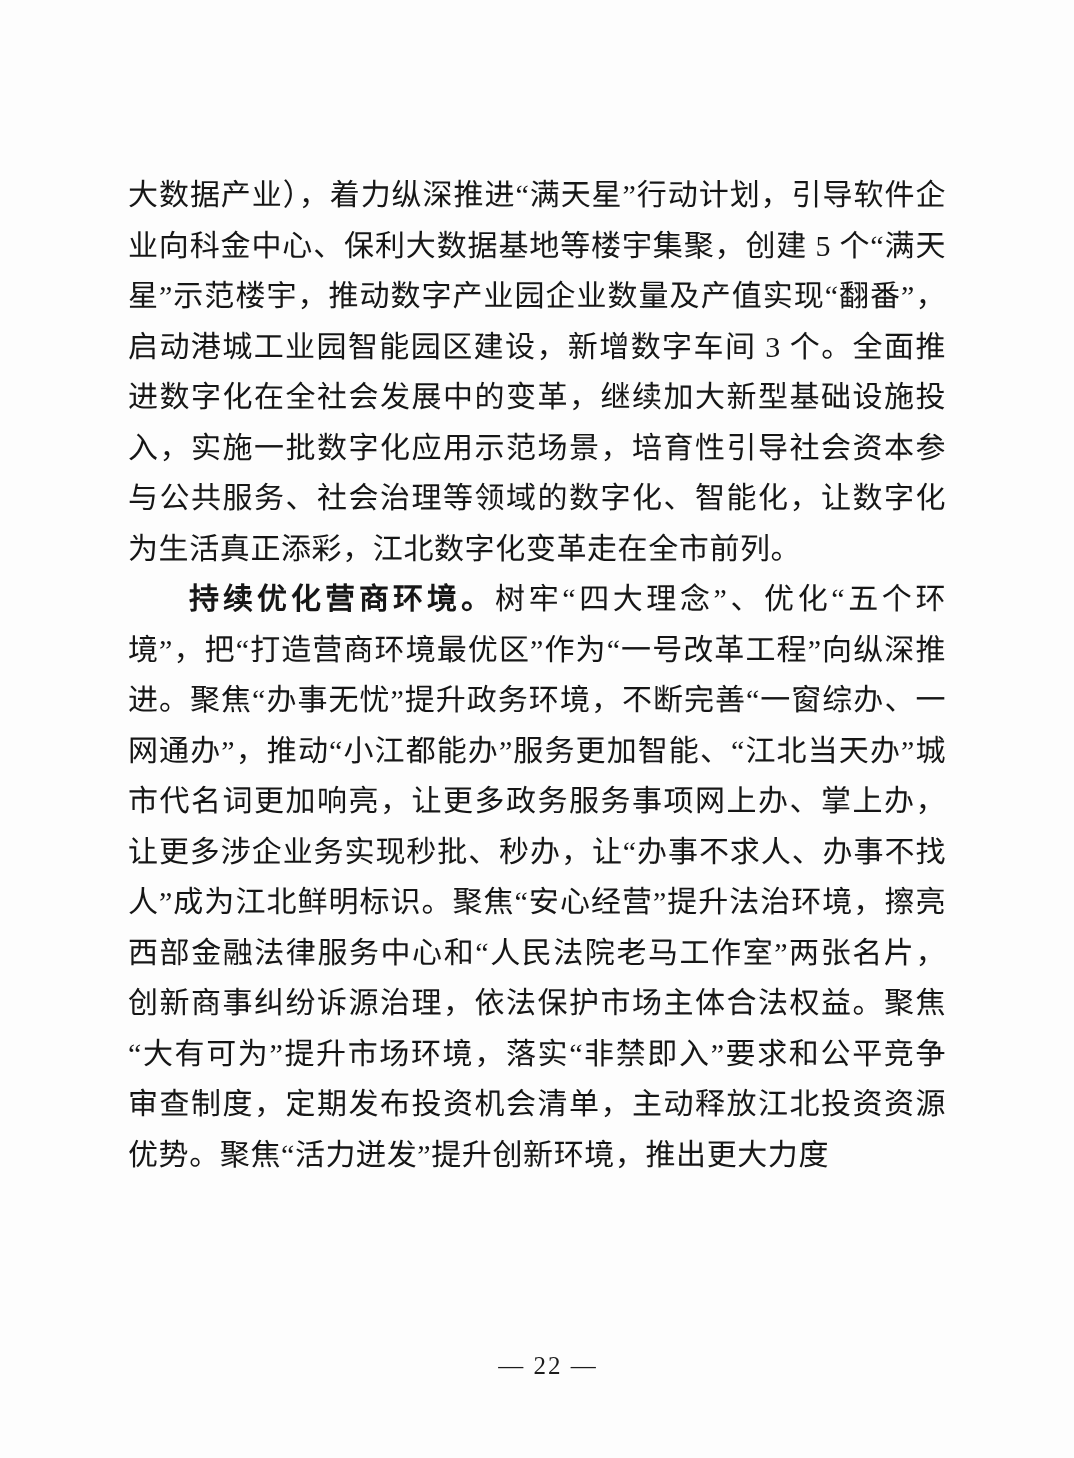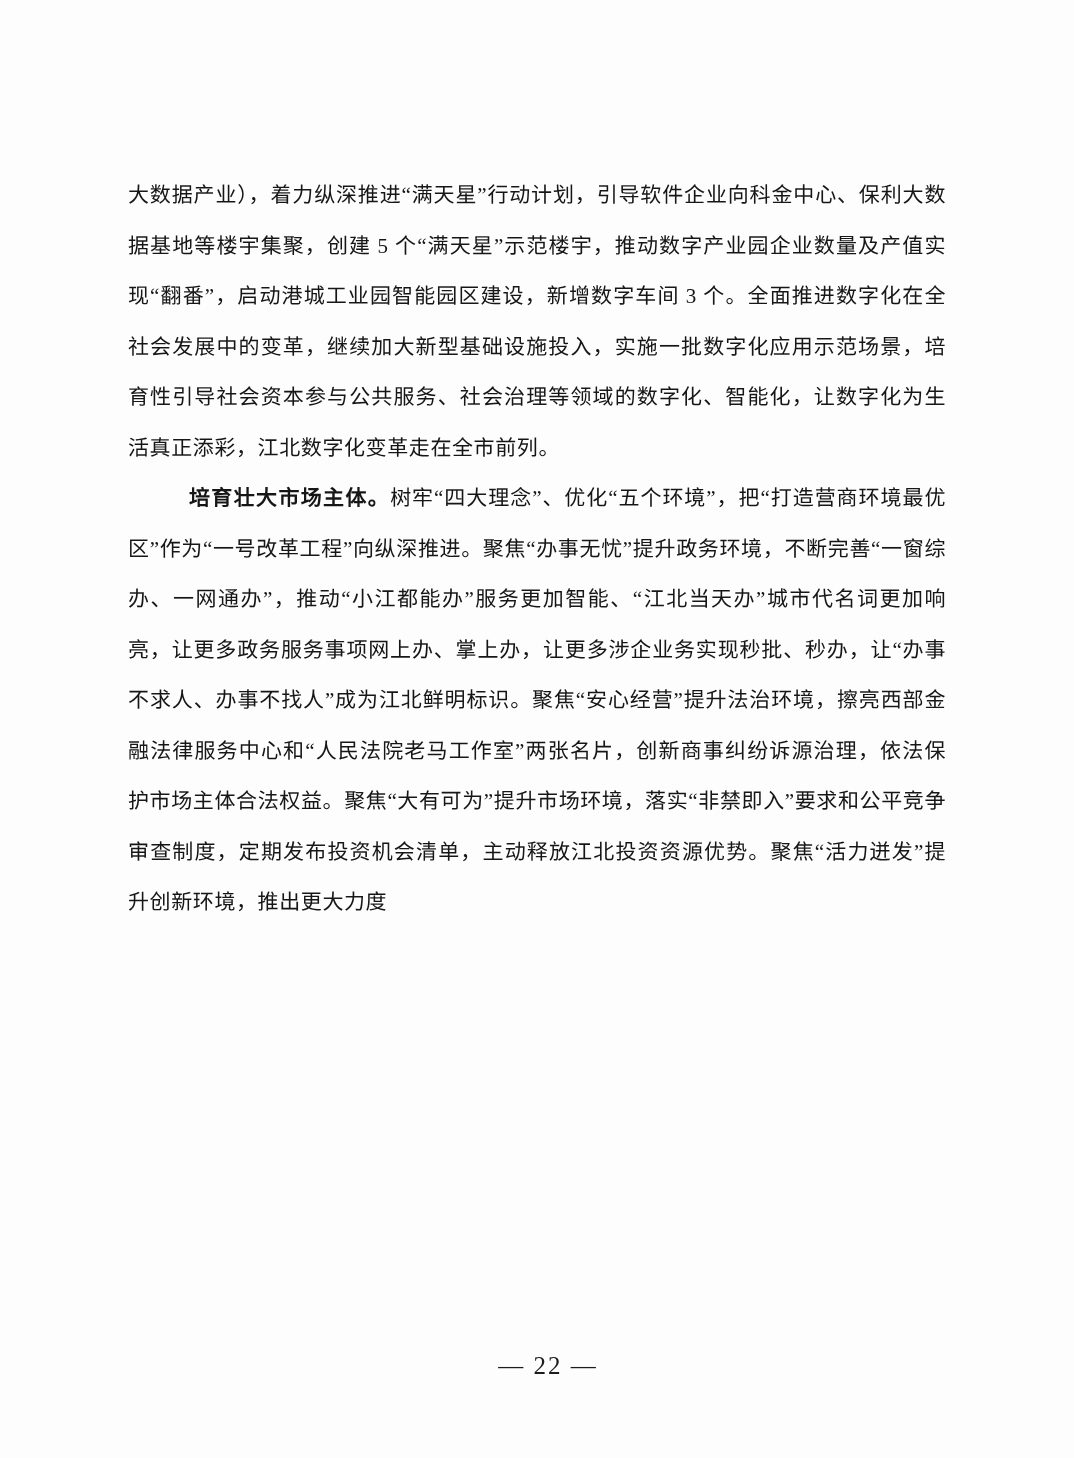--- a/index.html
+++ b/index.html
@@ -24,21 +24,21 @@
     height: 1458px;
     box-sizing: border-box;
     padding: 170px 128px 0 128px;
     background: #fdfdfd;
   }
   .doc-body {
     width: 818px;
   }
   p.para {
     margin: 0;
-    font-size: 21px;
+    font-size: 30px;
     line-height: 50.5px;
     text-align: justify;
     text-justify: inter-ideograph;
     letter-spacing: 0.6px;
     color: #161616;
     font-family: "Liberation Serif", "DejaVu Serif", serif;
   }
   p.indent {
     text-indent: 61px;
   }
@@ -68,21 +68,21 @@
 
 <div class="page">
   <div class="doc-body">
 
     <p class="para">
       <span>大数据产业），着力纵深推进“满天星”行动计划，引导软件企业向科金中心、保利大数据基地等楼宇集聚，创建 5 个“满天星”示范楼宇，推动数字产业园企业数量及产值实现“翻番”，启动港城工业园智能园区建设，新增数字车间 3 个。全面推进数字化在全社会发展中的变革，继续加大新型基础设施投入，实施一批数字化应用示范场景，培育性引导社会资本参与公共服务、社会治理等领域的数字化、智能化，让数字化为生活真正添彩，江北数字化变革走在全市前列。</span>
     </p>
 
 
     <p class="para indent">
-      <span class="lead">培育壮大市场主体。</span><span>树牢“四大理念”、优化“五个环境”，把“打造营商环境最优区”作为“一号改革工程”向纵深推进。聚焦“办事无忧”提升政务环境，不断完善“一窗综办、一网通办”，推动“小江都能办”服务更加智能、“江北当天办”城市代名词更加响亮，让更多政务服务事项网上办、掌上办，让更多涉企业务实现秒批、秒办，让“办事不求人、办事不找人”成为江北鲜明标识。聚焦“安心经营”提升法治环境，擦亮西部金融法律服务中心和“人民法院老马工作室”两张名片，创新商事纠纷诉源治理，依法保护市场主体合法权益。聚焦“大有可为”提升市场环境，落实“非禁即入”要求和公平竞争审查制度，定期发布投资机会清单，主动释放江北投资资源优势。聚焦“活力迸发”提升创新环境，推出更大力度</span>
+      <span class="lead">持续优化营商环境。</span><span>树牢“四大理念”、优化“五个环境”，把“打造营商环境最优区”作为“一号改革工程”向纵深推进。聚焦“办事无忧”提升政务环境，不断完善“一窗综办、一网通办”，推动“小江都能办”服务更加智能、“江北当天办”城市代名词更加响亮，让更多政务服务事项网上办、掌上办，让更多涉企业务实现秒批、秒办，让“办事不求人、办事不找人”成为江北鲜明标识。聚焦“安心经营”提升法治环境，擦亮西部金融法律服务中心和“人民法院老马工作室”两张名片，创新商事纠纷诉源治理，依法保护市场主体合法权益。聚焦“大有可为”提升市场环境，落实“非禁即入”要求和公平竞争审查制度，定期发布投资机会清单，主动释放江北投资资源优势。聚焦“活力迸发”提升创新环境，推出更大力度</span>
     </p>
 
   </div>
 
   <div class="page-number">
     <span class="pn-inner">— 22 —</span>
   </div>
 </div>
 
 </body></html>

